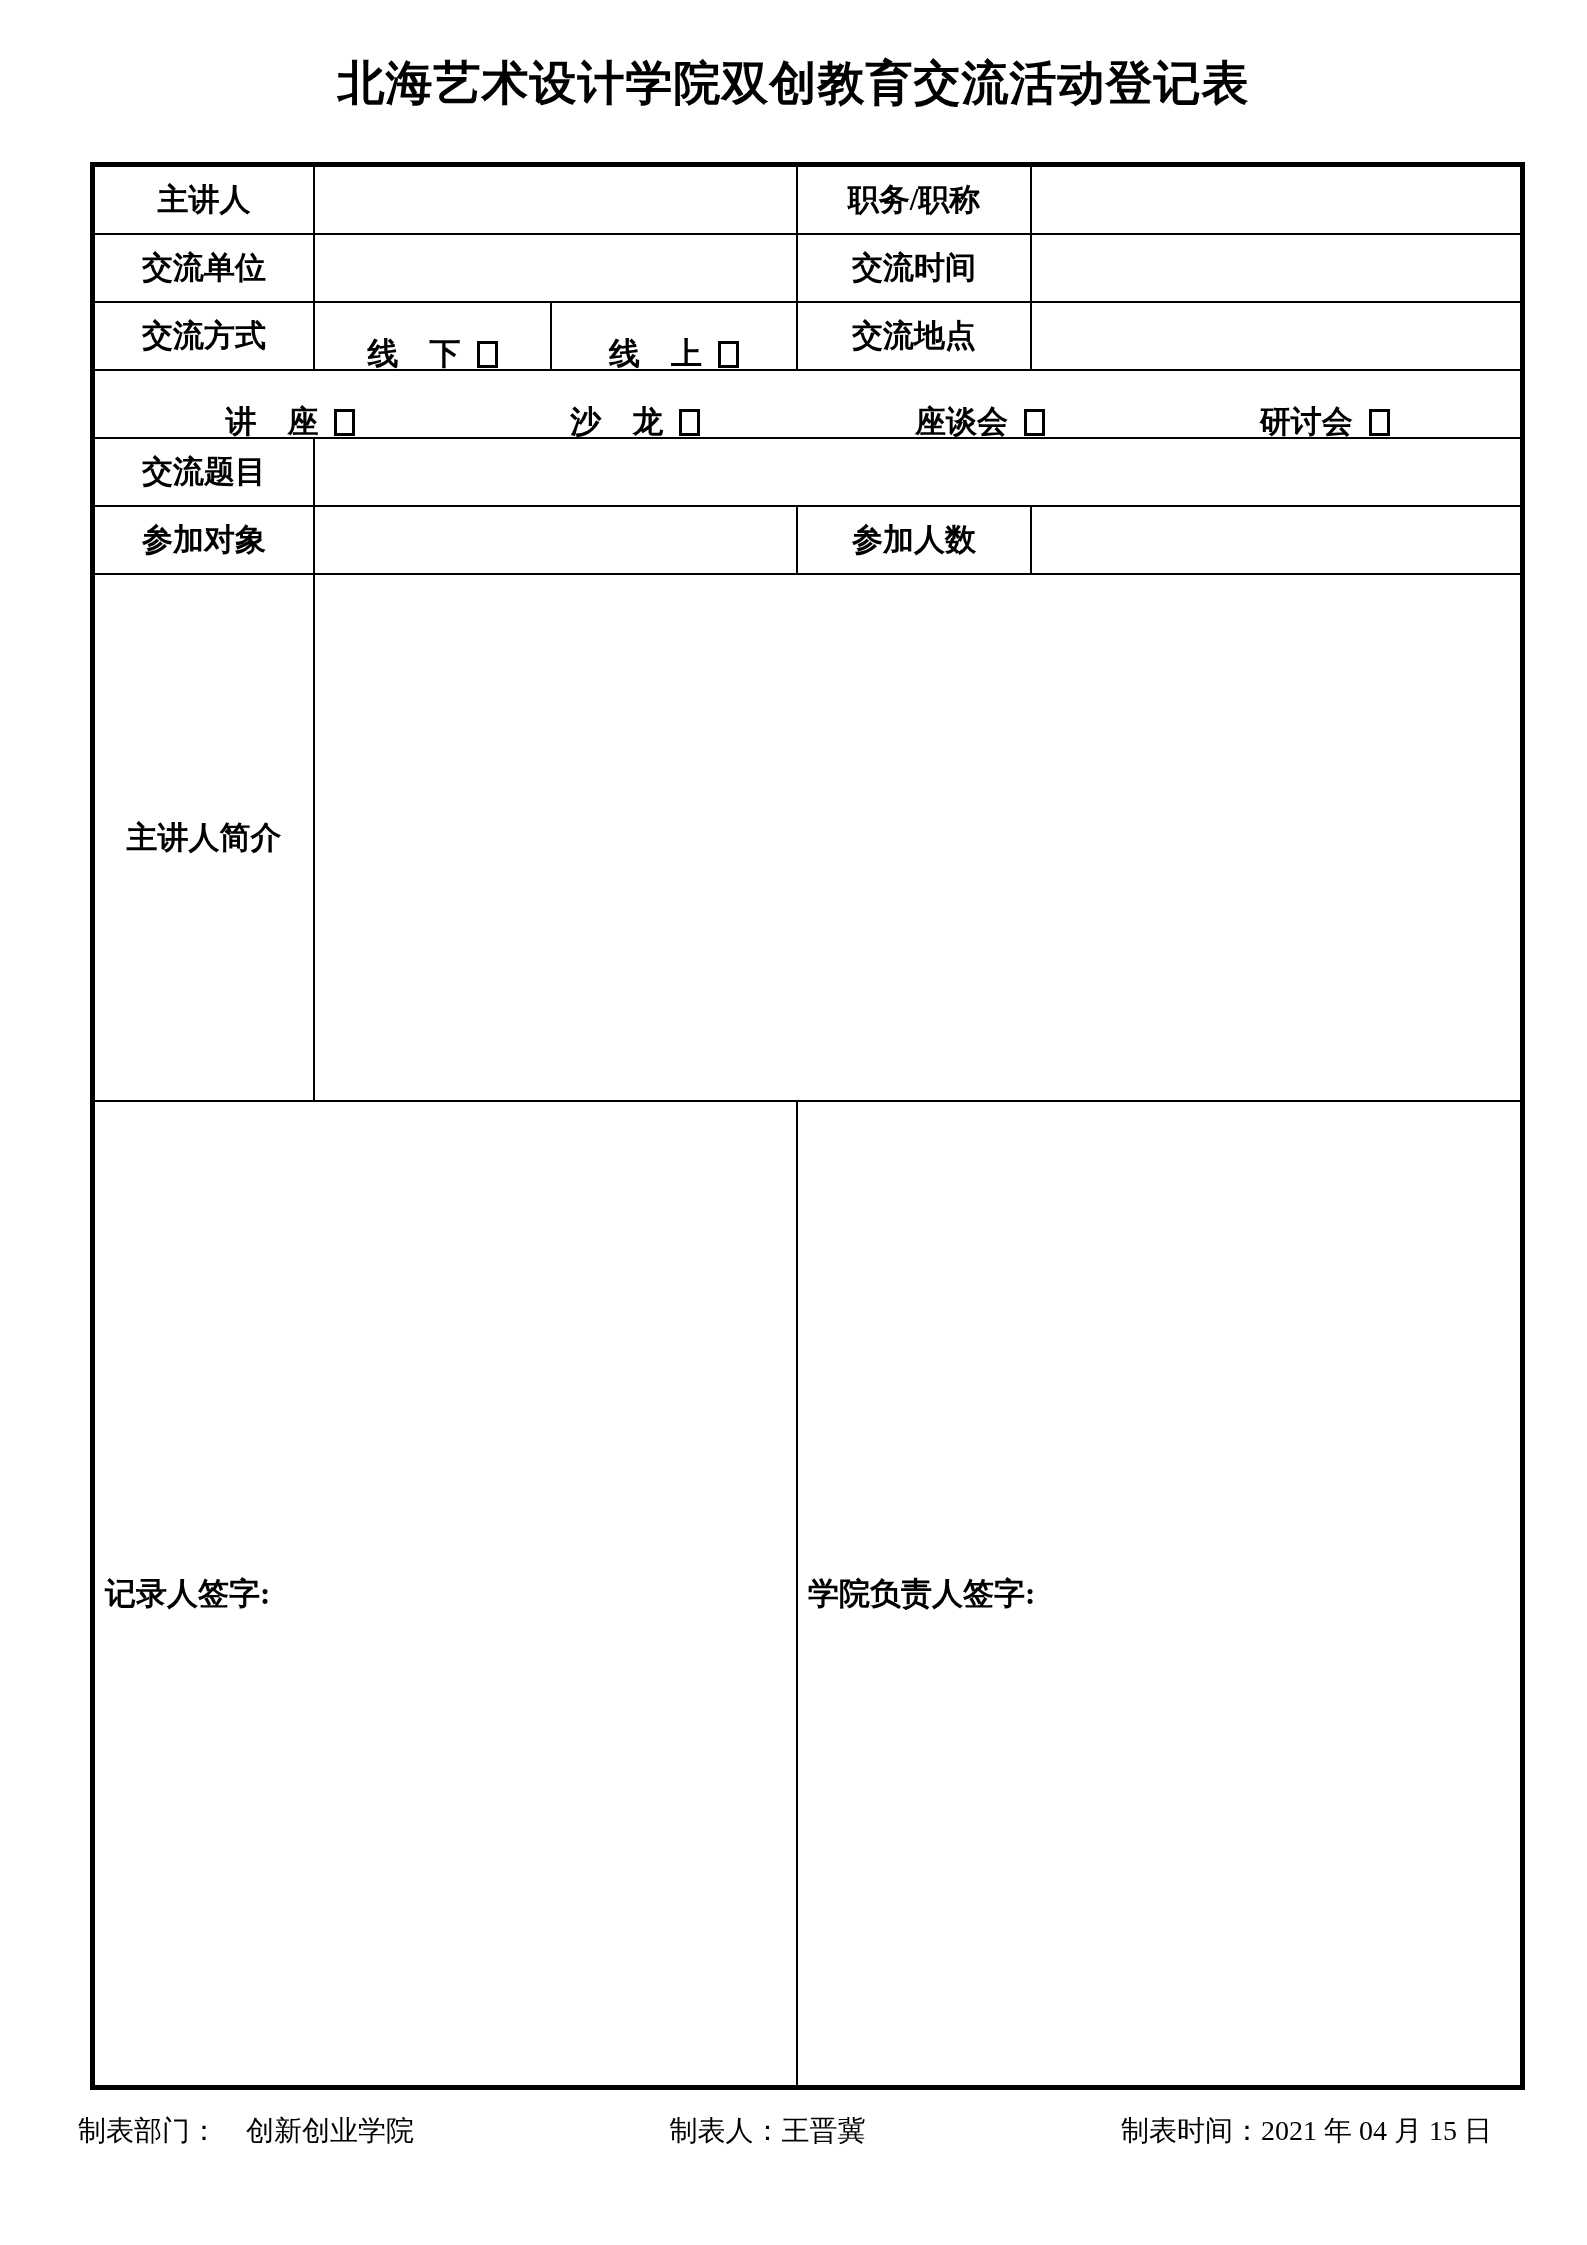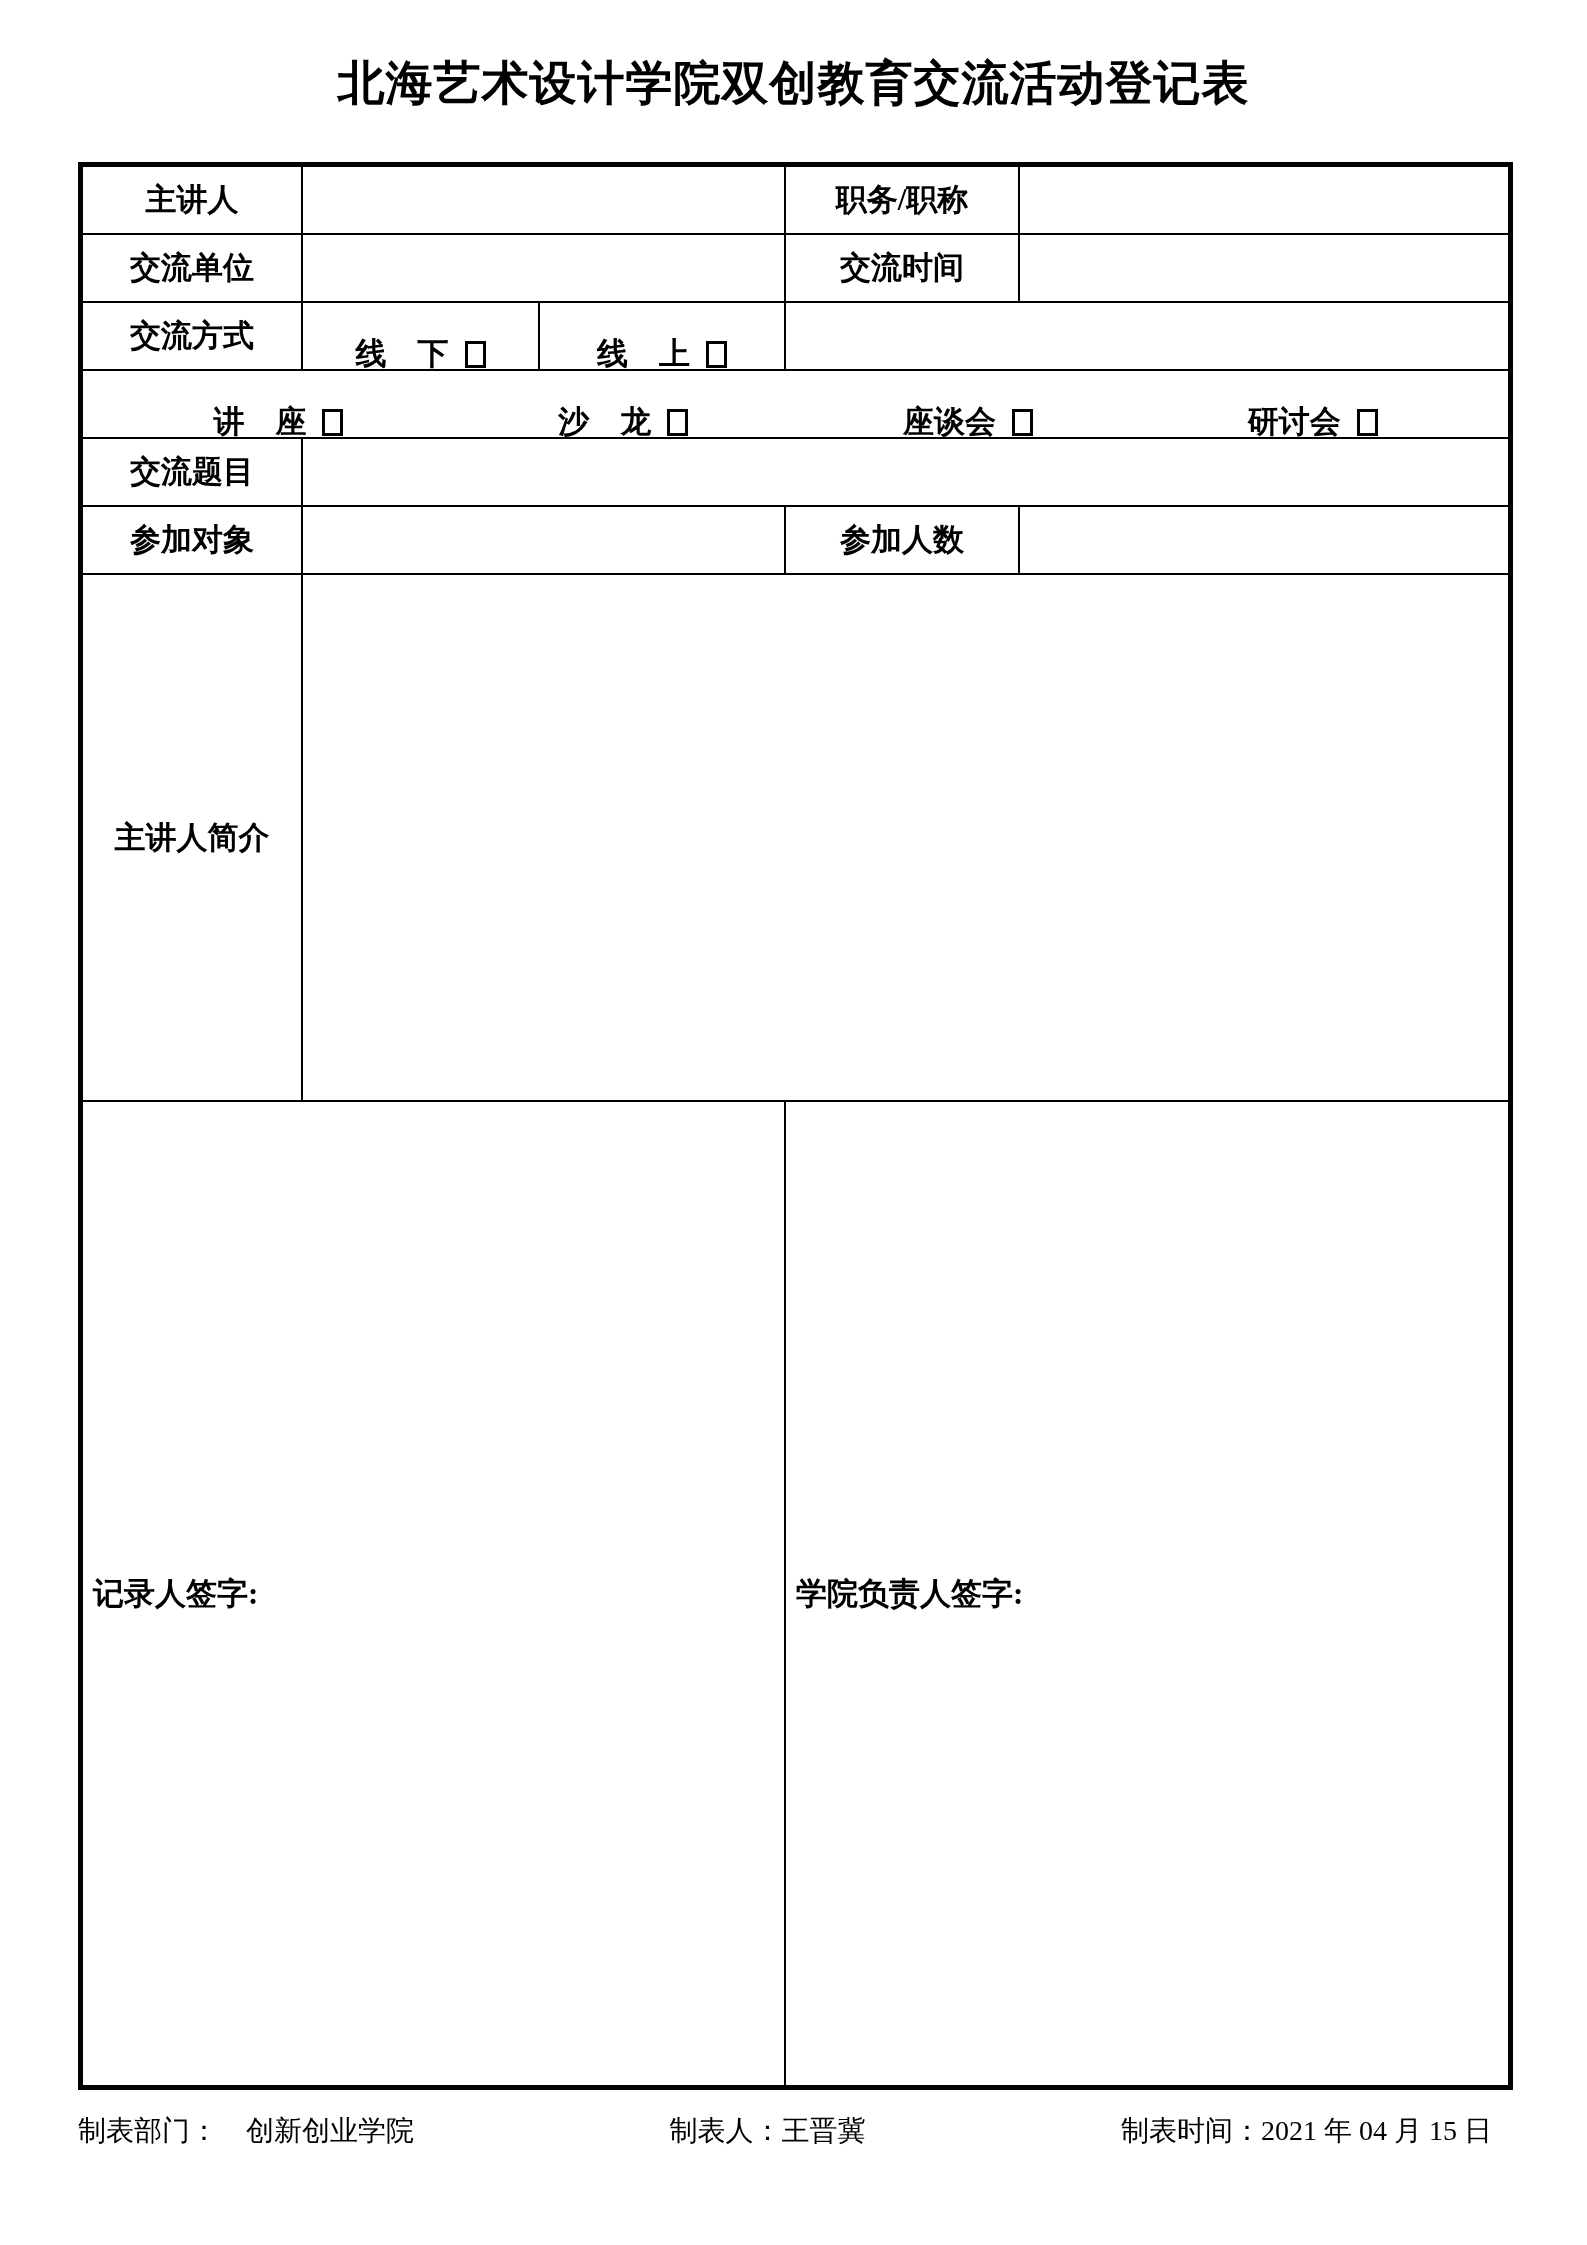--- a/index.html
+++ b/index.html
@@ -17,21 +17,21 @@
     top: 52px;
     left: 0;
     width: 100%;
     text-align: center;
     font-size: 47px;
     font-weight: bold;
     letter-spacing: 1px;
   }
   .tbl {
     position: absolute;
-    left: 78px;
+    left: 90px;
     top: 162px;
     width: 1435px;
     height: 1928px;
     border: 5px solid #000;
     display: flex;
     flex-direction: column;
     background: #fff;
   }
   .row { display: flex; border-bottom: 2px solid #000; }
   .row:last-child { border-bottom: none; }
@@ -106,20 +106,21 @@
         <span>线　下</span>
         <span class="cb"></span>
       </span>
     </div>
     <div class="cell wB2">
       <span class="opt">
         <span>线　上</span>
         <span class="cb"></span>
       </span>
     </div>
+    <div class="cell wC lbl">交流地点</div>
     <div class="cell fill"></div>
   </div>
 
   <div class="row h68">
     <div class="cell fill optsCell">
       <span class="opt">
         <span>讲　座</span>
         <span class="cb"></span>
       </span>
       <span class="opt">

